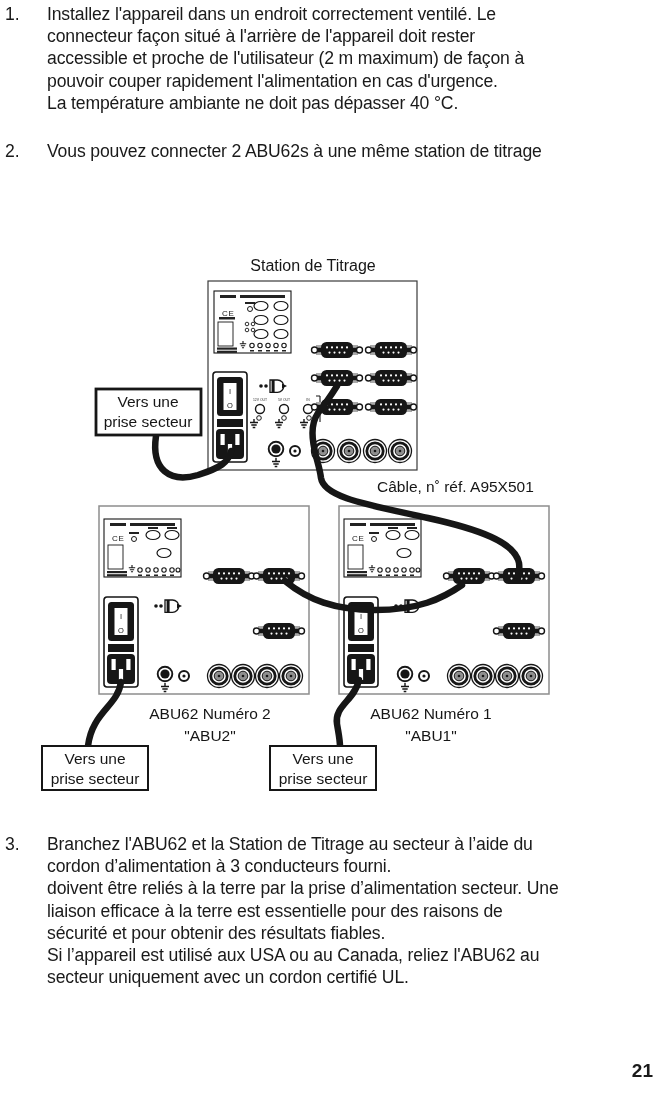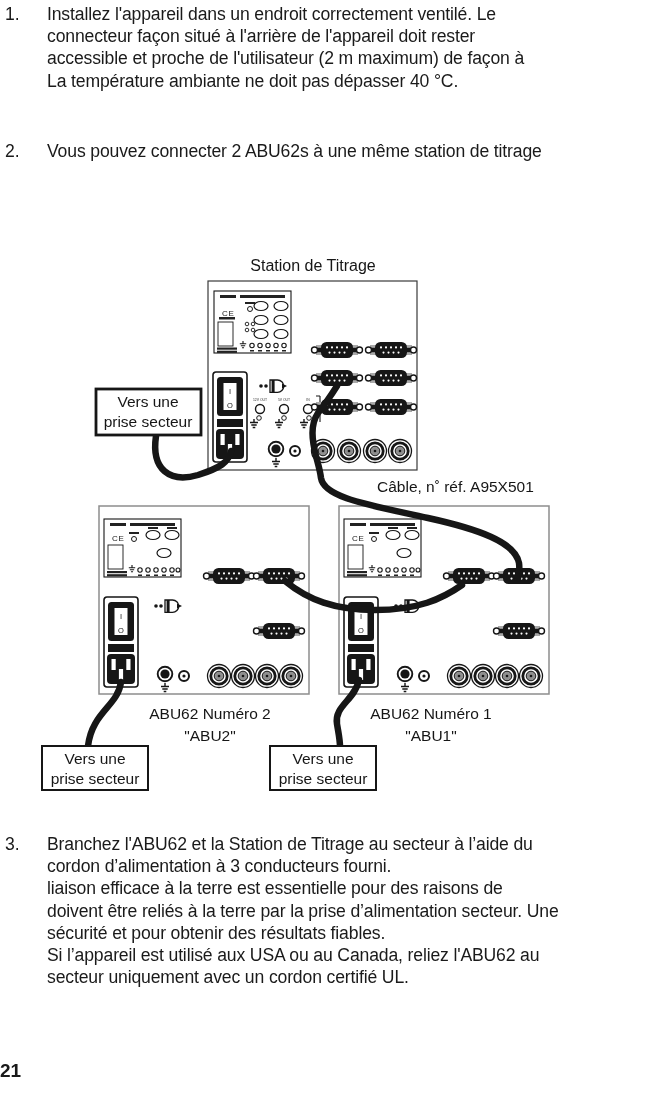--- a/index.html
+++ b/index.html
@@ -7,39 +7,40 @@
     width:653px;height:1093px;position:relative;background:#ffffff;
     font-family:"Liberation Sans", sans-serif;color:#1a1a1a;overflow:hidden;
   }
   .item{position:absolute;left:5px;width:645px;font-size:17.6px;line-height:22.2px;letter-spacing:-0.15px;}
   .inum{position:absolute;left:0;top:0;}
   .ilines{margin-left:42px;}
   .b{font-weight:bold;}
   #item1{top:3px;}
   #item2{top:140px;}
   #item3{top:833px;}
-  #pagenum{position:absolute;left:0;top:1060px;width:100%;text-align:left;
-    font-size:19px;font-weight:bold;box-sizing:border-box;}
+  #pagenum{position:absolute;left:0;top:1060px;width:100%;text-align:right;
+    font-size:19px;font-weight:bold;padding-left:12px;box-sizing:border-box;}
   #diagram{position:absolute;left:0;top:250px;width:653px;height:560px;}
   svg text{font-family:"Liberation Sans", sans-serif;fill:#161616;}
   .dlabel{font-size:15.5px;}
   .dtitle{font-size:16px;}
   .tiny{font-size:3.4px;fill:#333;}
   .sw{font-size:7.5px;}
   .ce{font-size:8px;letter-spacing:0.6px;}
 </style>
 </head>
 <body>
 
 <div class="item" id="item1">
   <div class="inum">1.</div>
   <div class="ilines">
     <div>Installez l'appareil dans un endroit correctement ventilé. Le</div>
     <div>connecteur façon situé à l'arrière de l'appareil doit rester</div>
     <div>accessible et proche de l'utilisateur (2 m maximum) de façon à</div>
+    <div>pouvoir couper rapidement l'alimentation en cas d'urgence.</div>
     <div>La température ambiante ne doit pas dépasser 40 °C.</div>
   </div>
 </div>
 
 <div class="item" id="item2">
   <div class="inum">2.</div>
   <div class="ilines">
     <div>Vous pouvez connecter 2 ABU62s à une même station de titrage</div>
   </div>
 </div>
@@ -259,21 +260,21 @@
   <text class="dlabel" x="210" y="741" text-anchor="middle">"ABU2"</text>
   <text class="dlabel" x="431" y="719" text-anchor="middle">ABU62 Numéro 1</text>
   <text class="dlabel" x="431" y="741" text-anchor="middle">"ABU1"</text>
 </svg>
 
 <div class="item" id="item3">
   <div class="inum">3.</div>
   <div class="ilines">
     <div>Branchez l'ABU62 et la Station de Titrage au secteur à l’aide du</div>
     <div>cordon d’alimentation à 3 conducteurs fourni.</div>
+    <div>doivent être reliés à la terre par la prise d’alimentation secteur. Une</div>
     <div>liaison efficace à la terre est essentielle pour des raisons de</div>
-    <div>doivent être reliés à la terre par la prise d’alimentation secteur. Une</div>
     <div>sécurité et pour obtenir des résultats fiables.</div>
     <div>Si l’appareil est utilisé aux USA ou au Canada, reliez l'ABU62 au</div>
     <div>secteur uniquement avec un cordon certifié UL.</div>
   </div>
 </div>
 
 <div id="pagenum">21</div>
 
 </body></html>

